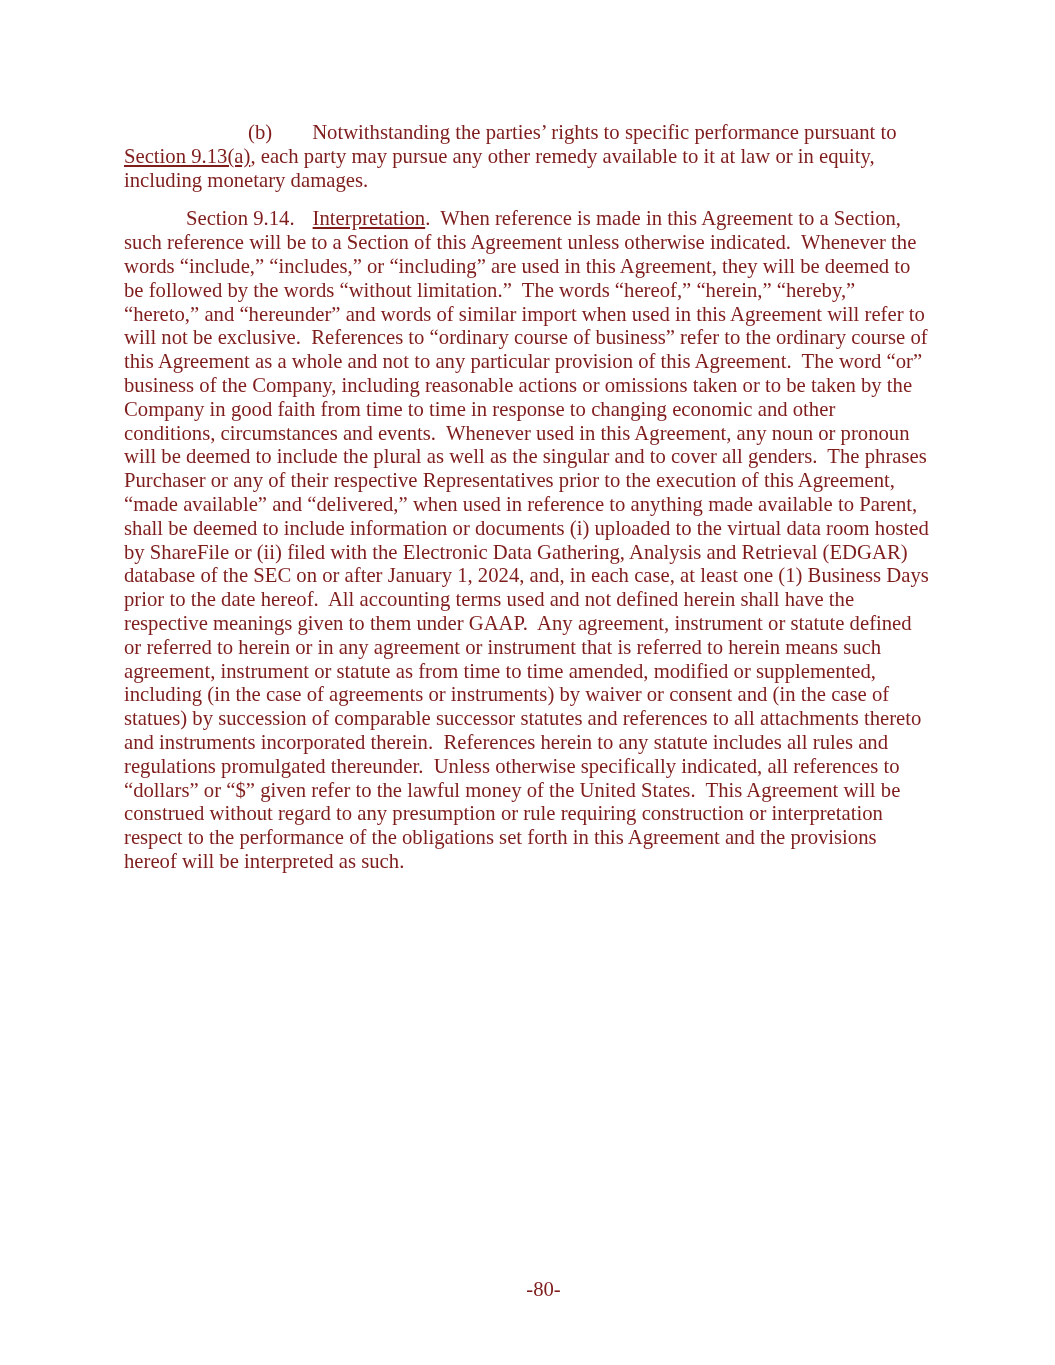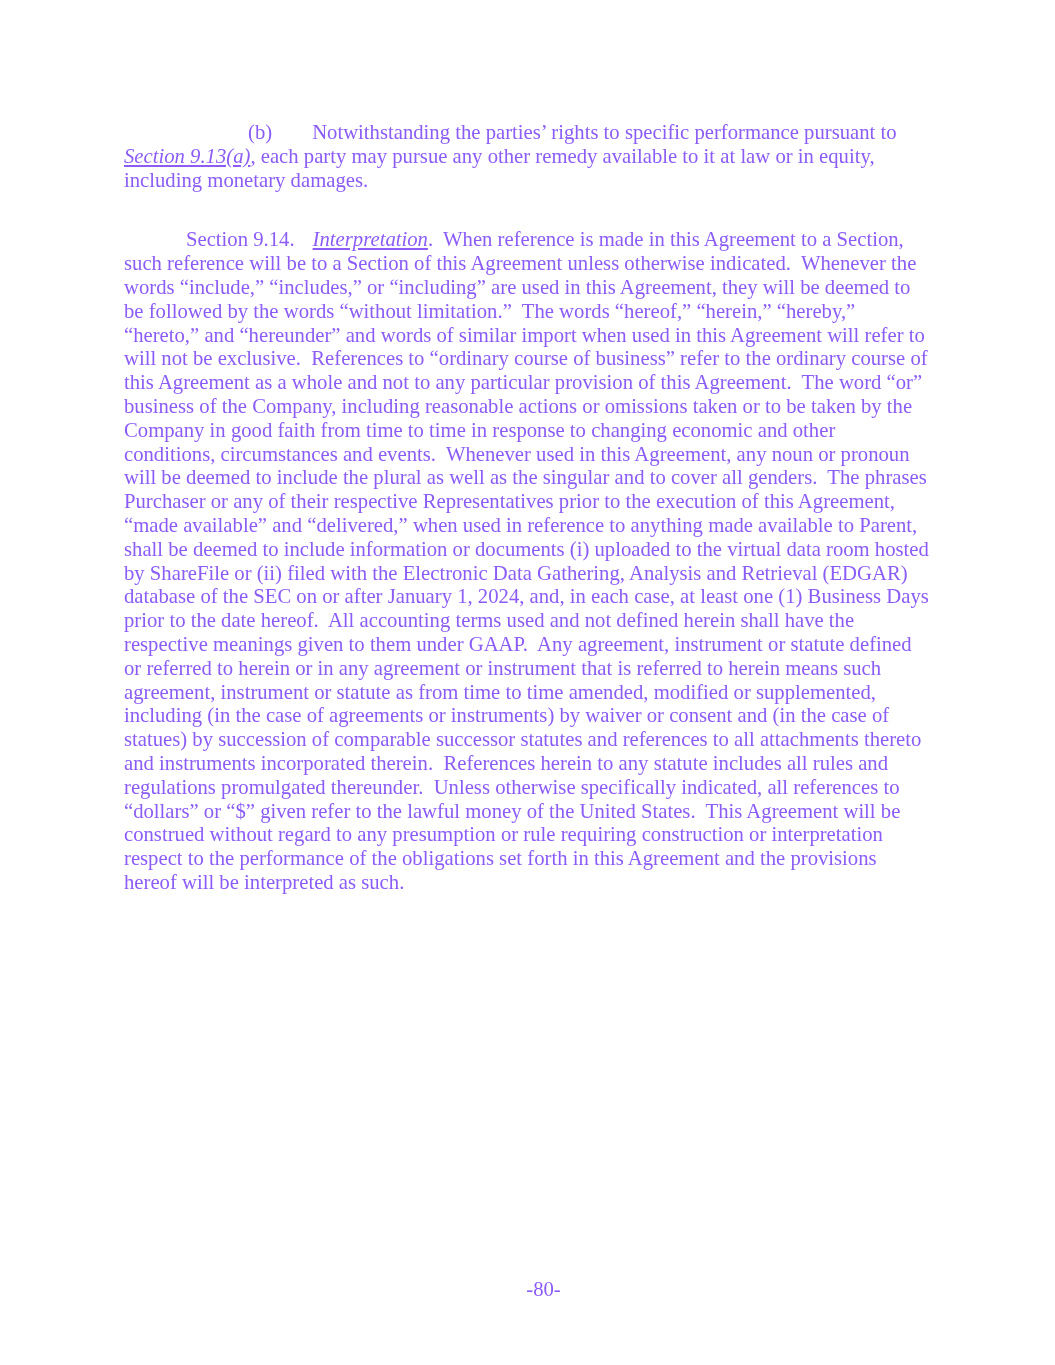--- a/index.html
+++ b/index.html
@@ -8,42 +8,41 @@
     background: #ffffff;
   }
   .page {
     position: relative;
     width: 1055px;
     height: 1365px;
     background: #ffffff;
     overflow: hidden;
     font-family: "Liberation Serif", "DejaVu Serif", serif;
     font-size: 20.7px;
-    color: #8b5cf6;
+    color: #7f1d1d;
   }
   .doc-body {
     position: absolute;
     left: 124px;
     top: 121px;
     width: 810px;
   }
   .paragraph + .paragraph {
-    margin-top: 36px;
+    margin-top: 15px;
   }
   .line {
     line-height: 23.8px;
     white-space: pre;
   }
   .tab {
     display: inline-block;
     height: 1px;
   }
   .u {
     text-decoration: underline;
-    font-style: italic;
   }
   .remainder-notice {
     position: absolute;
     left: 124px;
     top: 941px;
     width: 810px;
     text-align: center;
     line-height: 23.8px;
     white-space: pre;
   }

